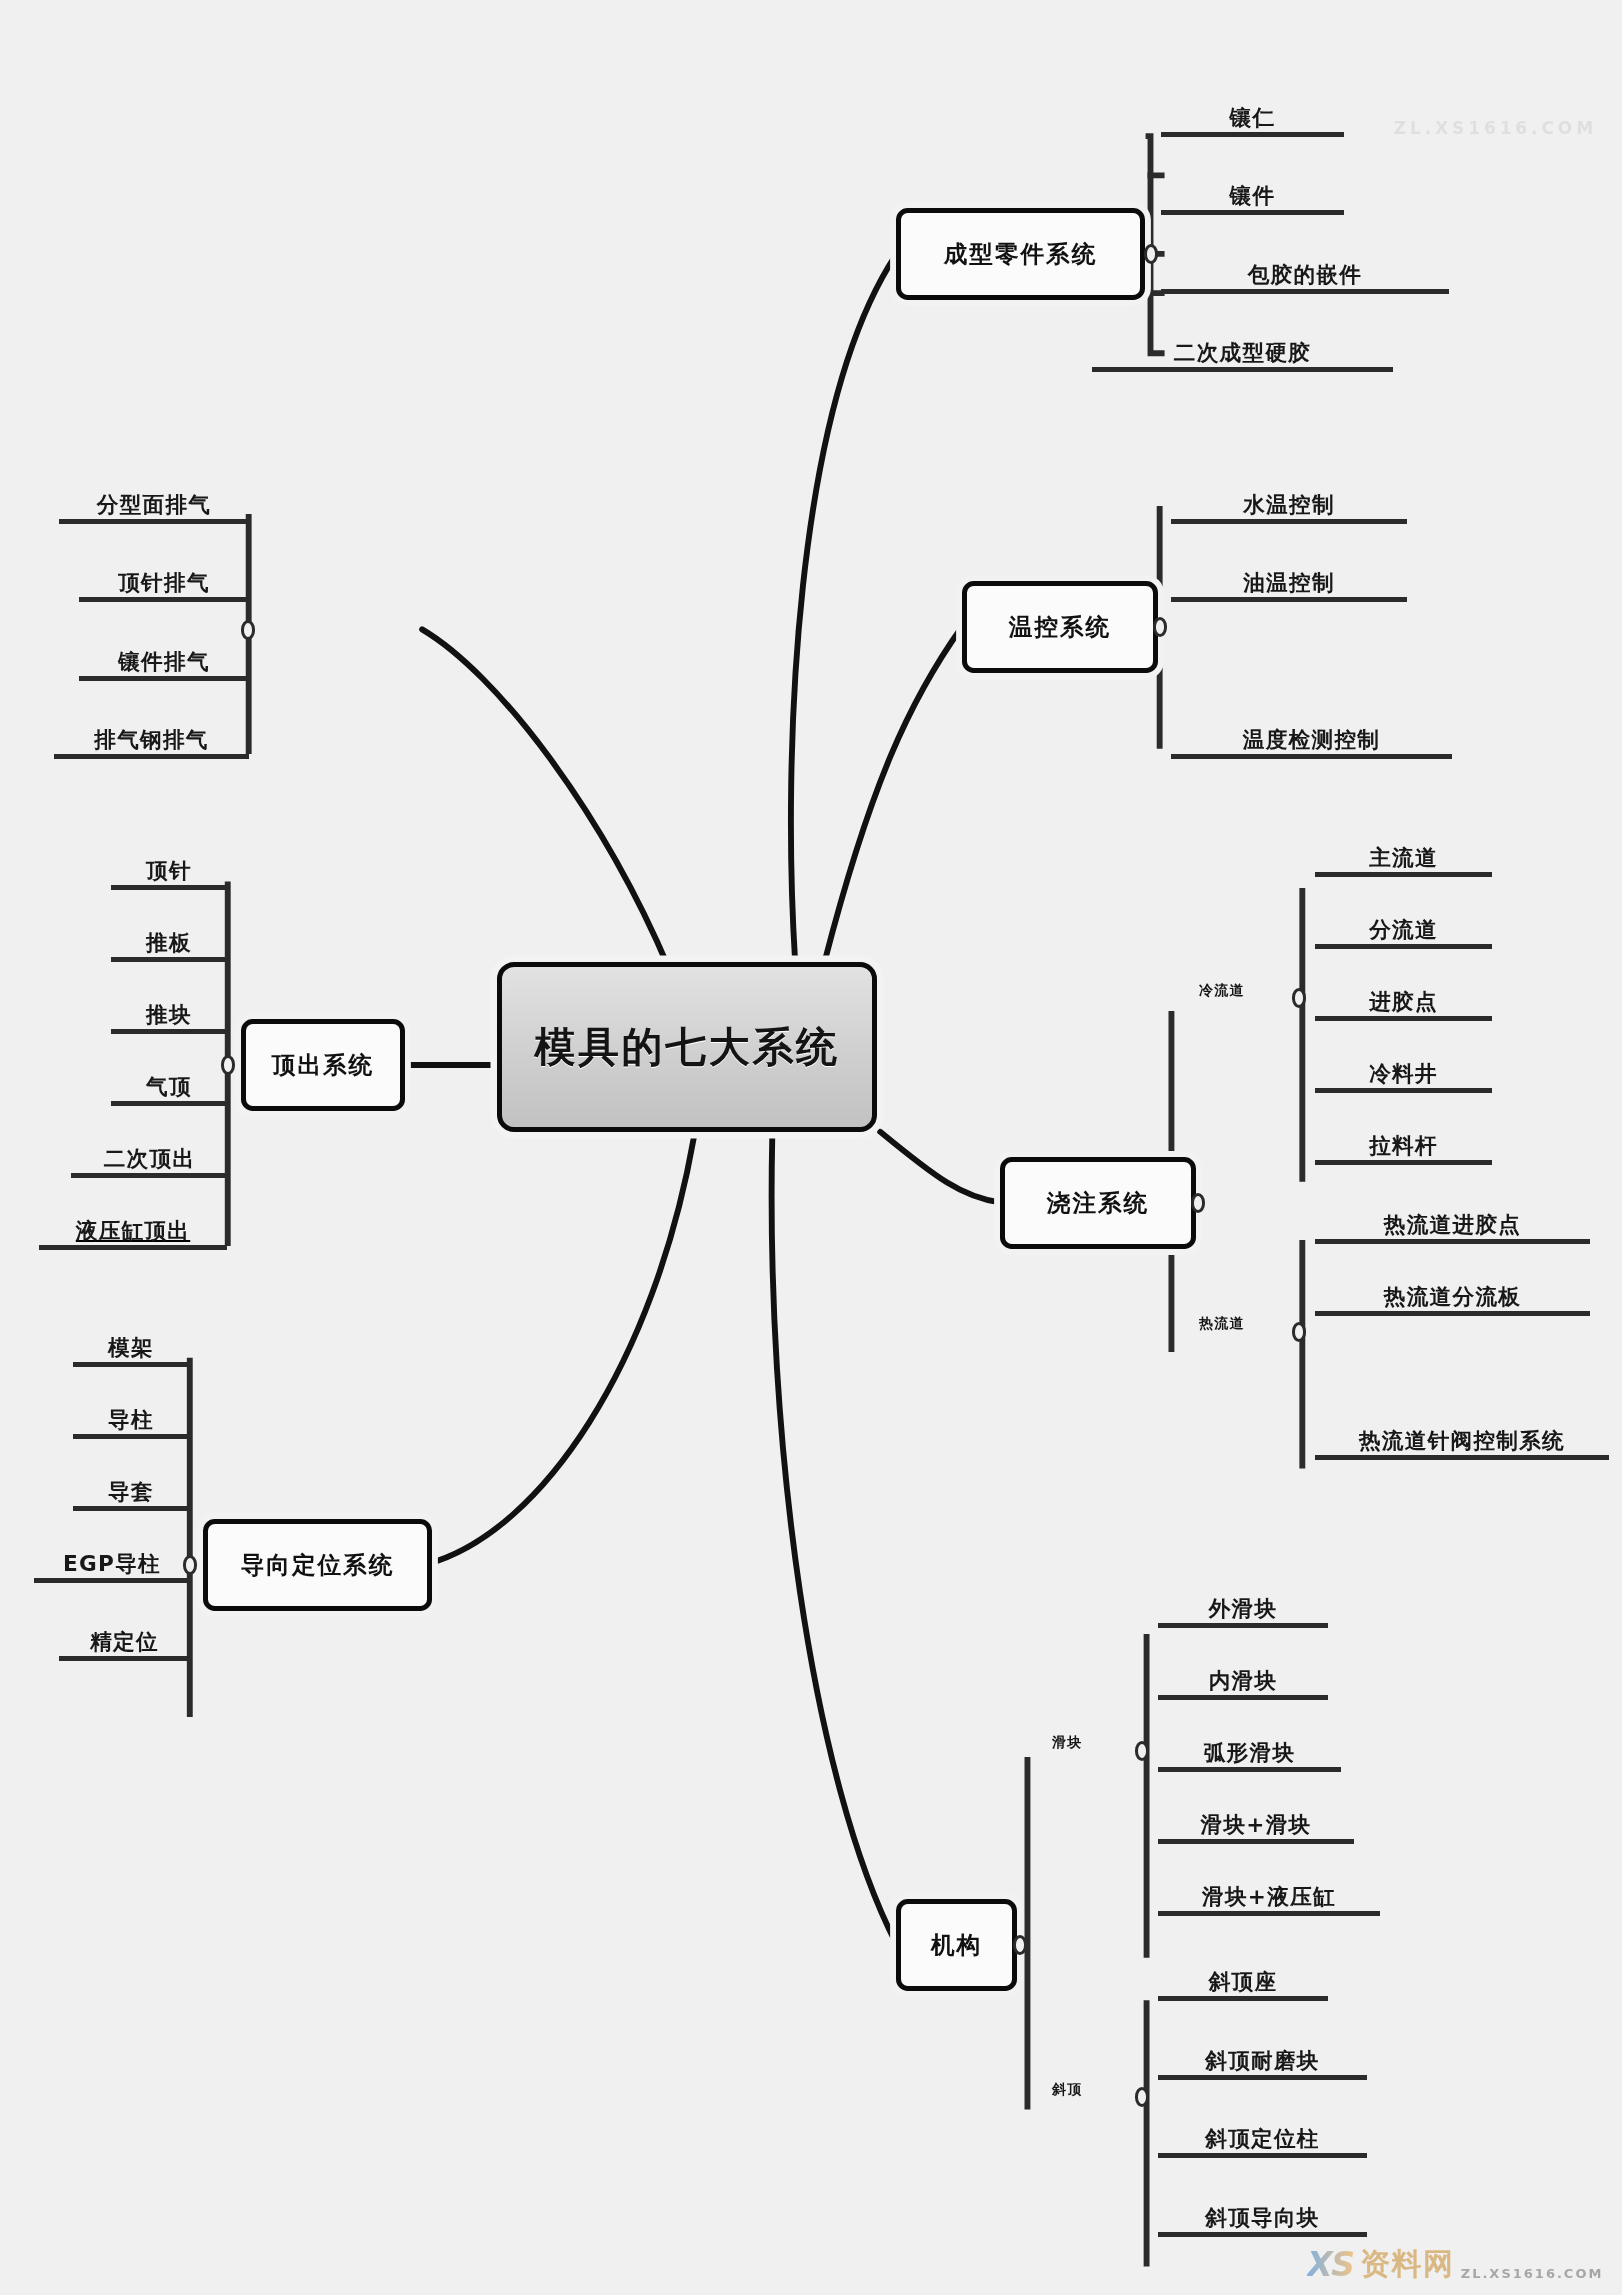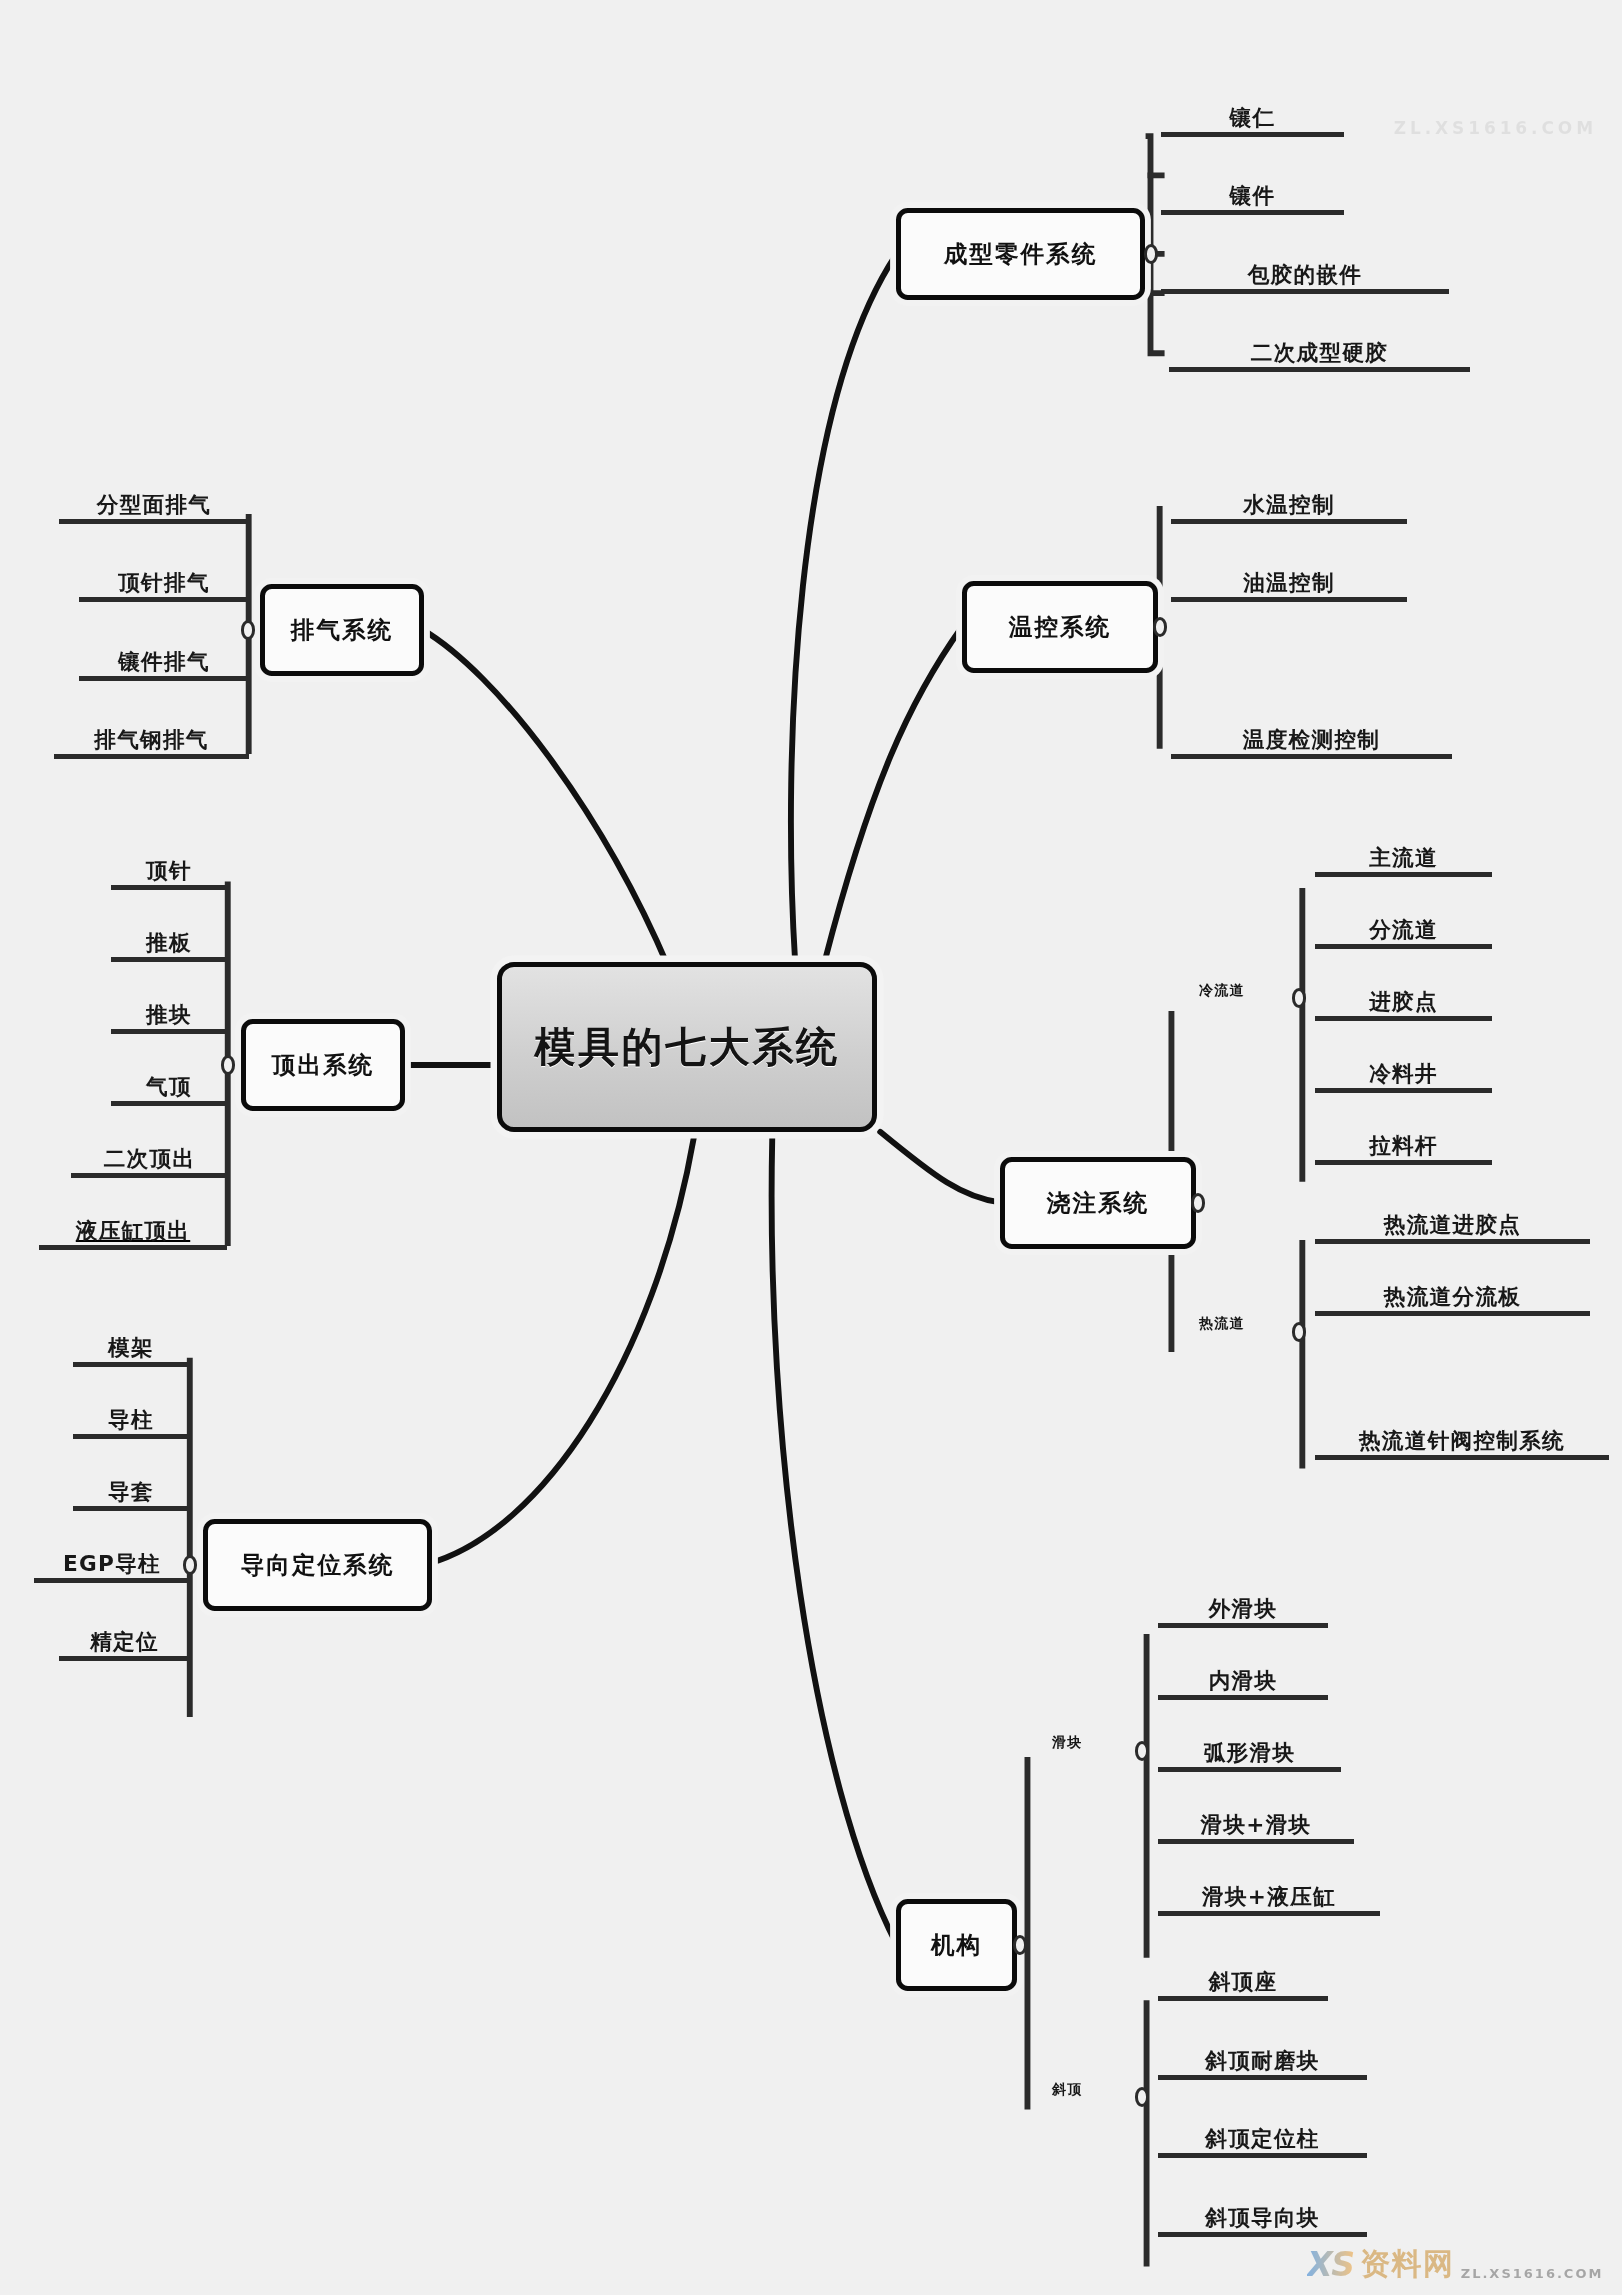--- a/index.html
+++ b/index.html
@@ -149,21 +149,21 @@
 
   <div class="leaf" style="left:1161px;top:79px;width:183px;height:58px;">
     <span class="label">镶仁</span>
   </div>
   <div class="leaf" style="left:1161px;top:157px;width:183px;height:58px;">
     <span class="label">镶件</span>
   </div>
   <div class="leaf" style="left:1161px;top:236px;width:288px;height:58px;">
     <span class="label">包胶的嵌件</span>
   </div>
-  <div class="leaf" style="left:1169px;top:314px;width:301px;height:58px;justify-content:flex-end;">
+  <div class="leaf" style="left:1092px;top:314px;width:301px;height:58px;justify-content:flex-end;">
     <span class="label">二次成型硬胶</span>
   </div>
 
   <div class="sys-node" style="left:962px;top:581px;width:196px;height:92px;">
     <span class="label">温控系统</span>
   </div>
   <div class="ring" style="left:1153px;top:617px;"></div>
 
   <div class="leaf" style="left:1171px;top:466px;width:236px;height:58px;">
     <span class="label">水温控制</span>
@@ -245,23 +245,20 @@
   <div class="leaf" style="left:1158px;top:2022px;width:209px;height:58px;">
     <span class="label">斜顶耐磨块</span>
   </div>
   <div class="leaf" style="left:1158px;top:2100px;width:209px;height:58px;">
     <span class="label">斜顶定位柱</span>
   </div>
   <div class="leaf" style="left:1158px;top:2179px;width:209px;height:58px;">
     <span class="label">斜顶导向块</span>
   </div>
 
-  <div class="sys-node" style="left:260px;top:584px;width:164px;height:92px;">
-    <span class="label">排气系统</span>
-  </div>
   <div class="ring" style="left:241px;top:620px;"></div>
 
   <div class="leaf left" style="left:59px;top:466px;width:190px;height:58px;">
     <span class="label">分型面排气</span>
   </div>
   <div class="leaf left" style="left:79px;top:544px;width:170px;height:58px;">
     <span class="label">顶针排气</span>
   </div>
   <div class="leaf left" style="left:79px;top:623px;width:170px;height:58px;">
     <span class="label">镶件排气</span>

